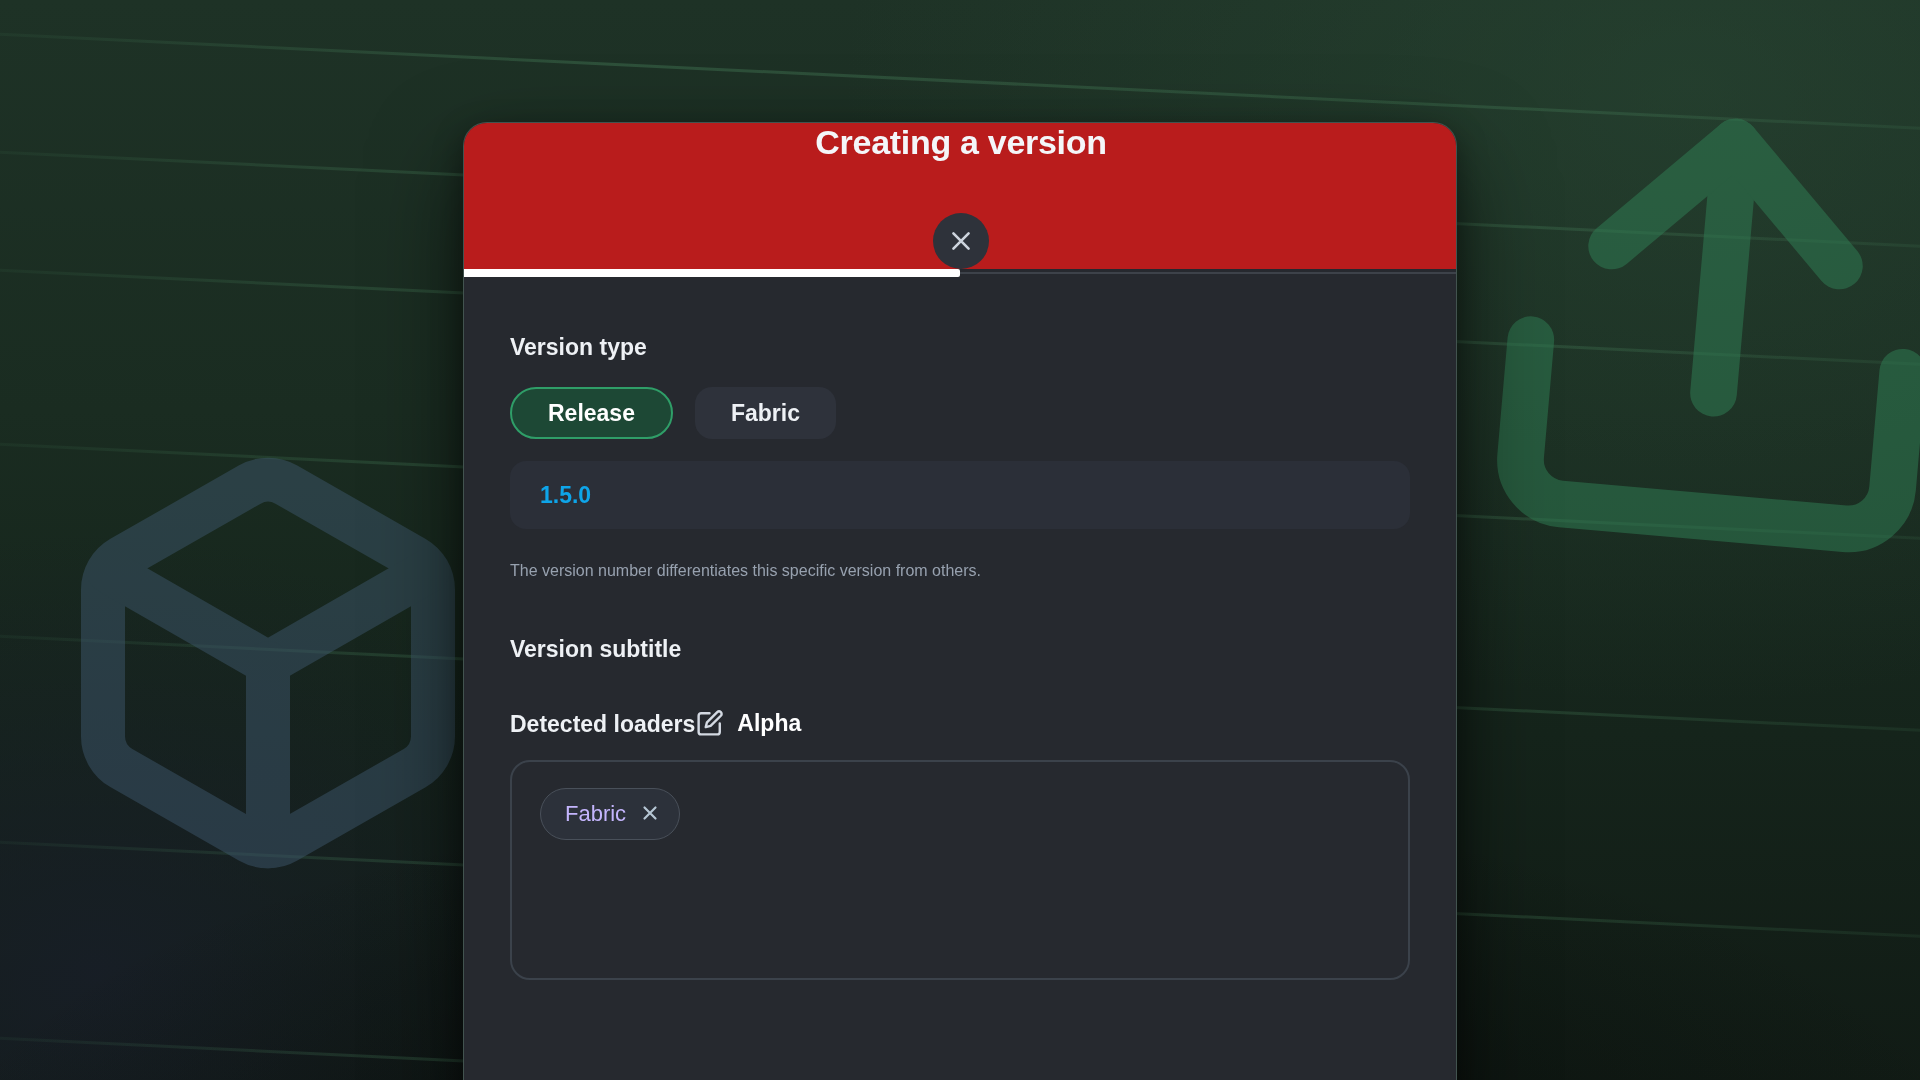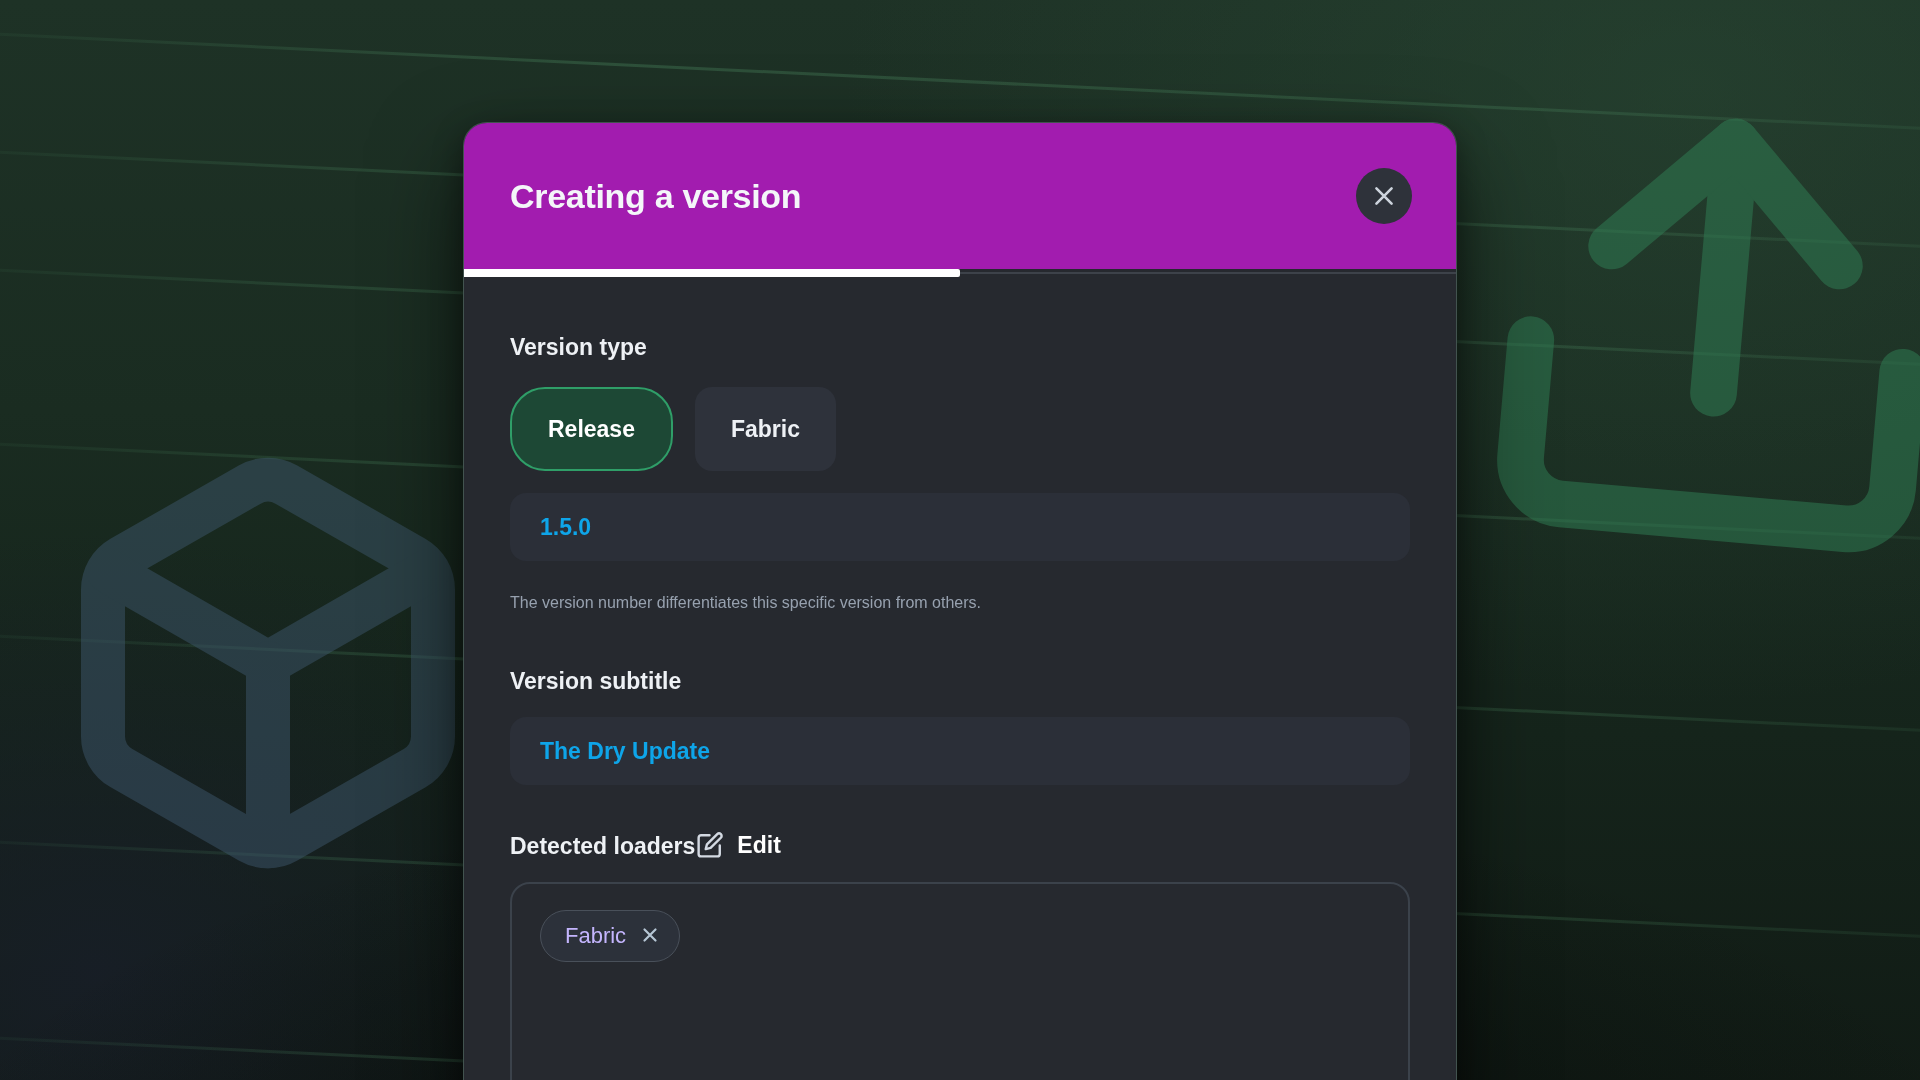--- a/index.html
+++ b/index.html
@@ -30,23 +30,24 @@
   .modal {
     position:absolute; top:122px; left:50%; transform:translateX(-50%);
     width:994px; height:1010px;
     background:#26292f;
     border:1px solid rgba(120,165,140,0.34);
     border-radius:24px;
     box-shadow:0 40px 90px rgba(0,0,0,0.55), 0 10px 30px rgba(0,0,0,0.4);
     overflow:hidden;
   }
   .modal-header {
-    height:146px; background:#a21caf;
+    height:146px; background:#b91c1c;
     display:flex; align-items:center; justify-content:space-between;
     padding:0 44px 0 46px;
+    flex-direction:column;
   }
   .modal-title { font-size:34px; font-weight:800; color:#f4f6f9; letter-spacing:-0.3px; }
   .close-btn {
     width:56px; height:56px; border-radius:50%; border:none; cursor:pointer;
     background:#2e323a; display:flex; align-items:center; justify-content:center;
   }
   .close-btn svg { display:block; }
 
   .progress { position:relative; height:8px; background:transparent; }
   .progress::before {
@@ -60,21 +61,21 @@
   .modal-body { padding:0 46px; }
 
   .field-label {
     margin-top:56px; font-size:23px; font-weight:700; color:#eef1f5; line-height:28px;
     display:flex; align-items:baseline; gap:9px;
   }
   .required-star { color:#ff4f6e; font-weight:700; font-size:23px; }
 
   .chip-row { margin-top:26px; display:flex; gap:22px; }
   .type-chip {
-    height:84px; padding:0 36px; border-radius:17px; border:none; cursor:pointer;
+    height:52px; padding:0 36px; border-radius:17px; border:none; cursor:pointer;
     background:#2e323b; color:#eef1f5; font-size:23px; font-weight:700;
     font-family:inherit; display:flex; align-items:center;
   }
   .type-chip.selected {
     background:#1d4835; border:2px solid #2f9e68; border-radius:35px; padding:0 36px; color:#ffffff;
   }
 
   .text-input {
     margin-top:22px; width:100%; height:68px; border-radius:16px; border:none; outline:none;
     background:#2b2f38; color:#0ea5e9; font-size:23px; font-weight:600;
@@ -169,34 +170,33 @@
 
 
       <input class="text-input" type="text" value="1.5.0" style="">
 
       <div class="help-text">The version number differentiates this specific version from others.</div>
 
       <div class="field-label label-mt-lg">
         <span>Version subtitle</span>
       </div>
 
-      <input class="text-input" type="text" value="The Dry Update" style="">
 
       <div class="loaders-row">
         <div class="field-label" style="margin-top:0">
           <span>Detected loaders</span>
         </div>
         <button class="edit-btn">
           <span>
             <svg width="29" height="29" viewBox="0 0 24 24" fill="none" stroke="#d3d9e2" stroke-width="2" stroke-linecap="round" stroke-linejoin="round">
               <path d="M12 3.5H5a2 2 0 0 0-2 2V19a2 2 0 0 0 2 2h13.5a2 2 0 0 0 2-2v-7"></path>
               <path d="M18.4 2.6a2.1 2.1 0 1 1 3 3L12.9 14l-4 1 1-4Z"></path>
             </svg>
           </span>
-          <span>Edit</span>
+          <span>Alpha</span>
         </button>
       </div>
 
       <div class="loaders-box">
         <div class="loader-chip">
           <span class="loader-chip-label">Fabric</span>
           <button class="loader-remove-btn">
             <span>
               <svg width="22" height="22" viewBox="0 0 24 24" fill="none" stroke="#b6c6d4" stroke-width="2.4" stroke-linecap="round">
                 <path d="M6 6l12 12M18 6L6 18"></path>

